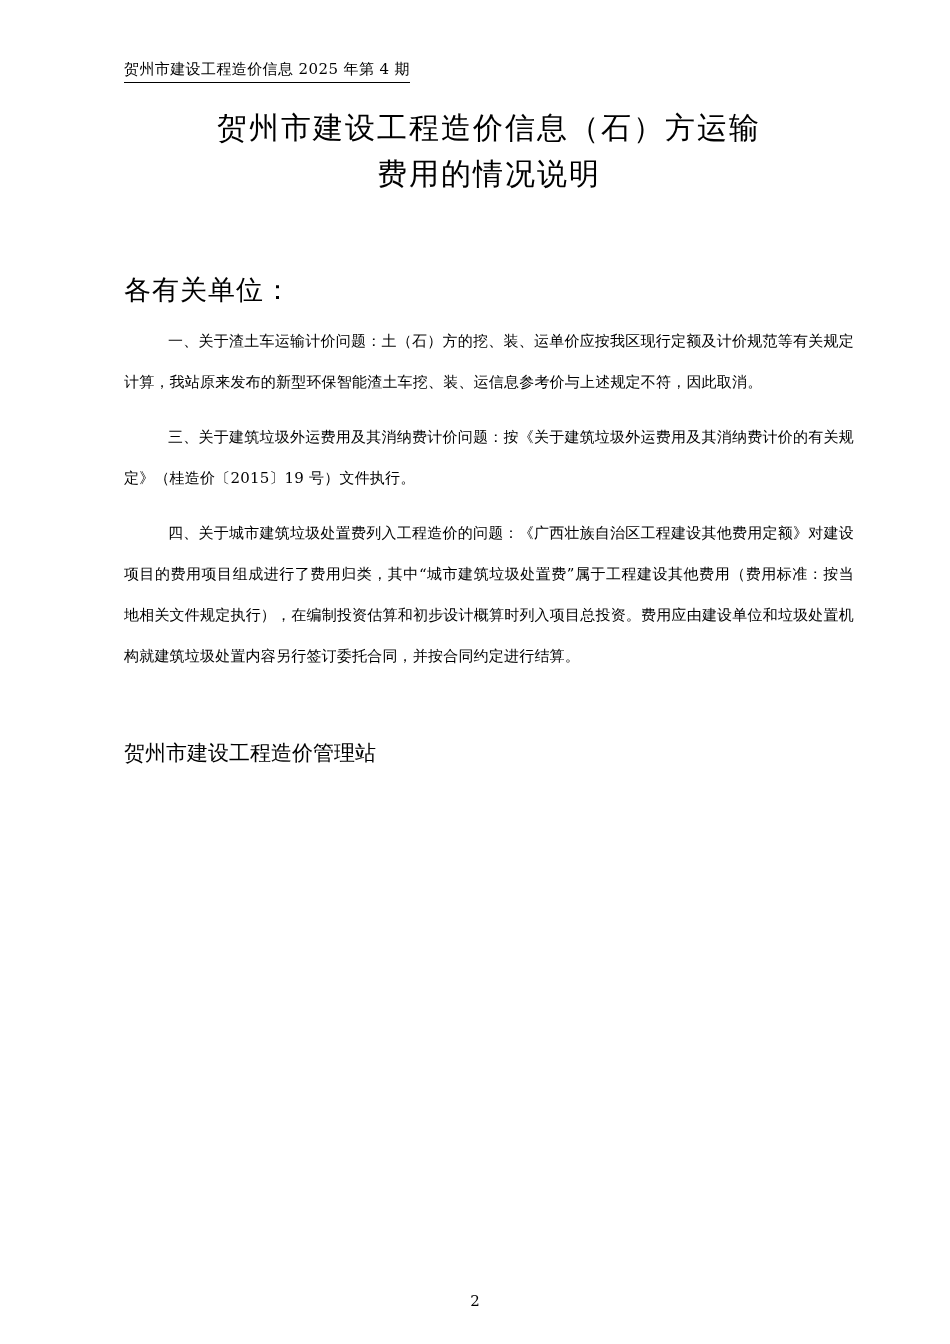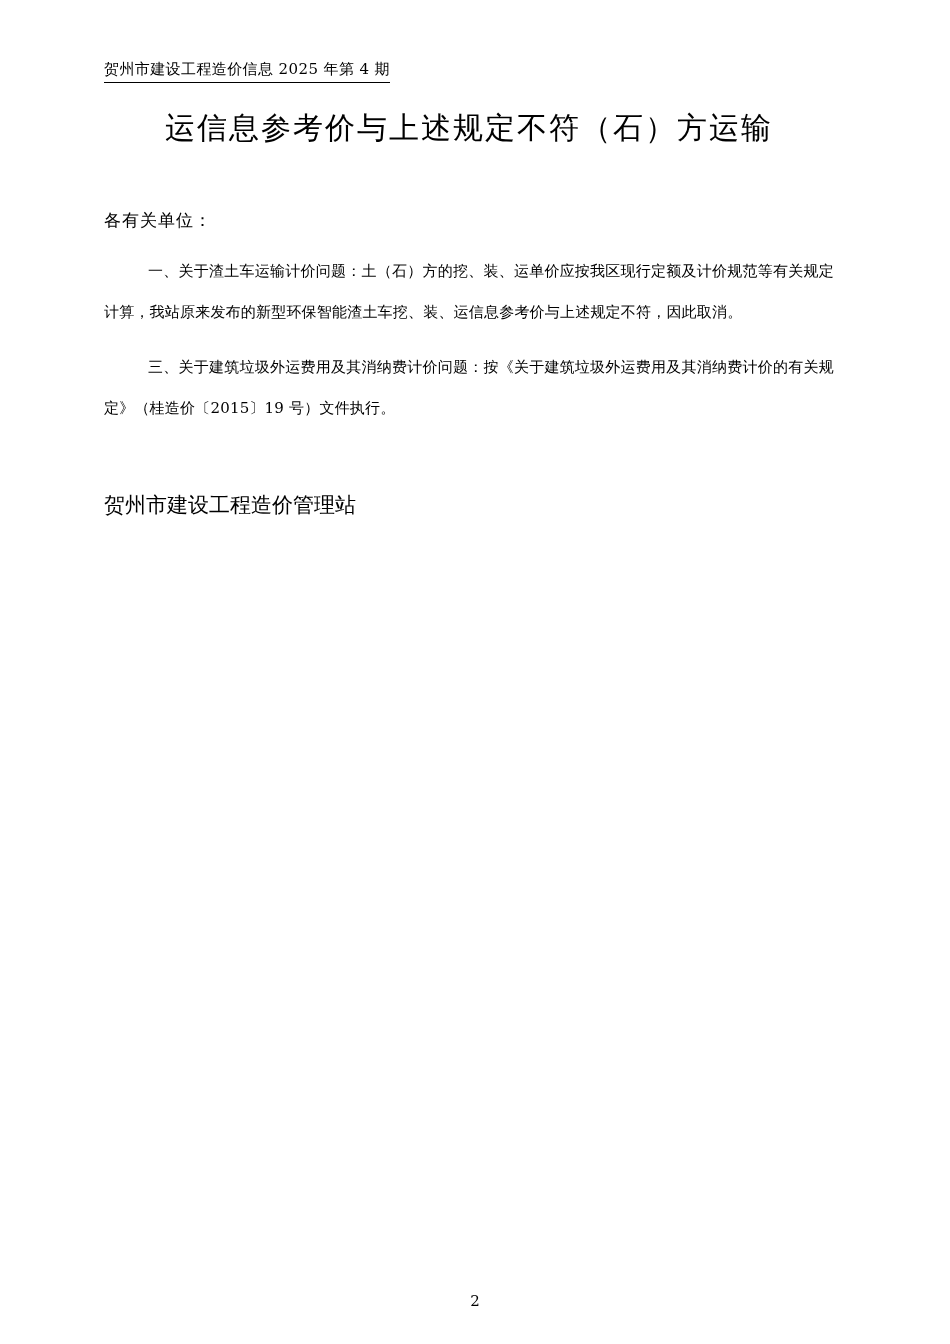--- a/index.html
+++ b/index.html
@@ -15,21 +15,21 @@
     width: 950px;
     height: 1344px;
     position: relative;
     background: #ffffff;
     box-sizing: border-box;
     padding: 0;
     overflow: hidden;
   }
   .content {
     position: absolute;
-    left: 104px;
+    left: 124px;
     top: 58px;
     width: 730px;
   }
   .header-line {
     font-family: "DejaVu Serif", "Liberation Serif", serif;
     font-size: 15px;
     line-height: 22px;
     border-bottom: 1.2px solid #000;
     display: inline-block;
     padding-bottom: 2px;
@@ -41,22 +41,22 @@
     font-family: "DejaVu Serif", "Liberation Serif", serif;
     font-size: 30px;
     line-height: 46px;
     letter-spacing: 2px;
     font-weight: normal;
   }
   .doc-title .l2 {
     display: block;
   }
   .salutation {
-    margin-top: 52px;
-    font-size: 17px;
+    margin-top: 76px;
+    font-size: 27px;
     line-height: 34px;
     letter-spacing: 1px;
   }
   p.para {
     margin: 0;
     margin-top: 14px;
     font-size: 15px;
     line-height: 41px;
     text-indent: 44px;
     text-align: justify;
@@ -85,27 +85,29 @@
 </style>
 </head>
 <body>
 
 <div class="page">
   <div class="content">
 
     <div class="header-line">贺州市建设工程造价信息 2025 年第 4 期</div>
 
     <div class="doc-title">
-      <span class="l1">运信息参考价与上述规定不符（石）方运输</span>
+      <span class="l1">贺州市建设工程造价信息（石）方运输</span>
+      <span class="l2">费用的情况说明</span>
     </div>
 
     <div class="salutation">各有关单位：</div>
 
     <p class="para">一、关于渣土车运输计价问题：土（石）方的挖、装、运单价应按我区现行定额及计价规范等有关规定计算，我站原来发布的新型环保智能渣土车挖、装、运信息参考价与上述规定不符，因此取消。</p>
     <p class="para">三、关于建筑垃圾外运费用及其消纳费计价问题：按《关于建筑垃圾外运费用及其消纳费计价的有关规定》（桂造价〔2015〕19 号）文件执行。</p>
+    <p class="para">四、关于城市建筑垃圾处置费列入工程造价的问题：《广西壮族自治区工程建设其他费用定额》对建设项目的费用项目组成进行了费用归类，其中“城市建筑垃圾处置费”属于工程建设其他费用（费用标准：按当地相关文件规定执行），在编制投资估算和初步设计概算时列入项目总投资。费用应由建设单位和垃圾处置机构就建筑垃圾处置内容另行签订委托合同，并按合同约定进行结算。</p>
 
     <div class="sign-block">
       <div>贺州市建设工程造价管理站</div>
     </div>
 
   </div>
 
   <div class="page-number">2</div>
 </div>
 

